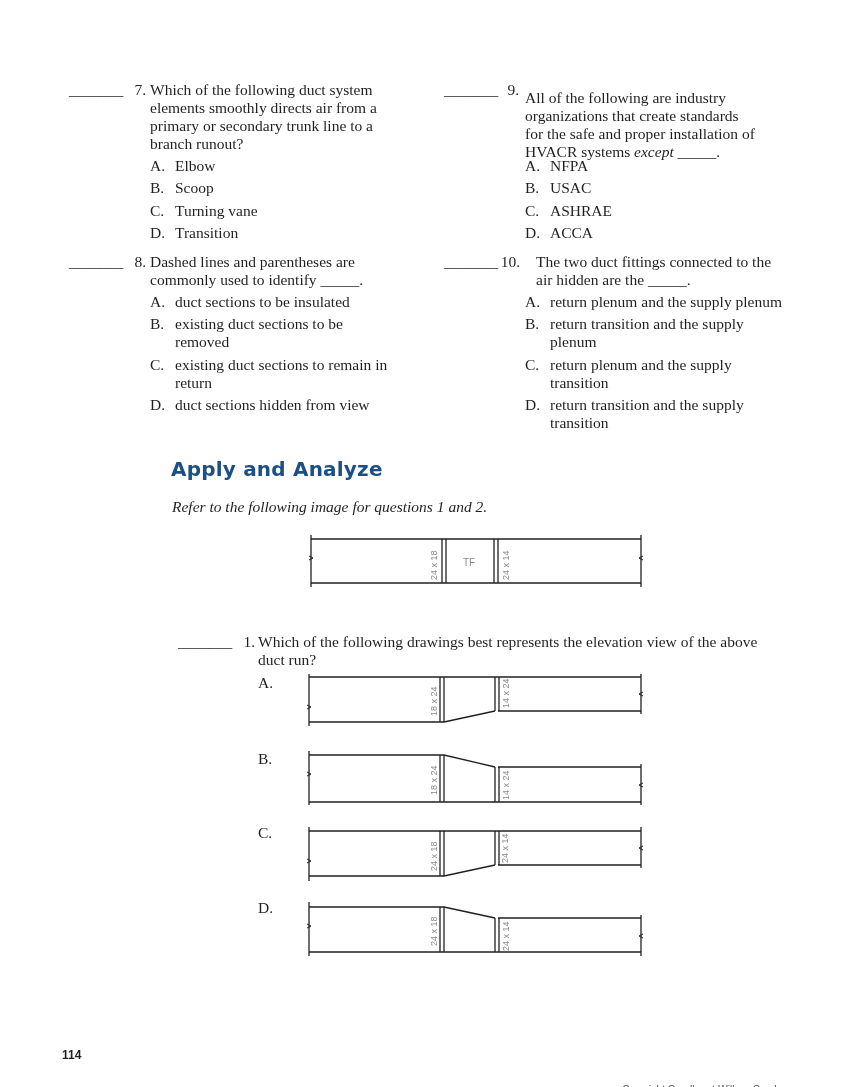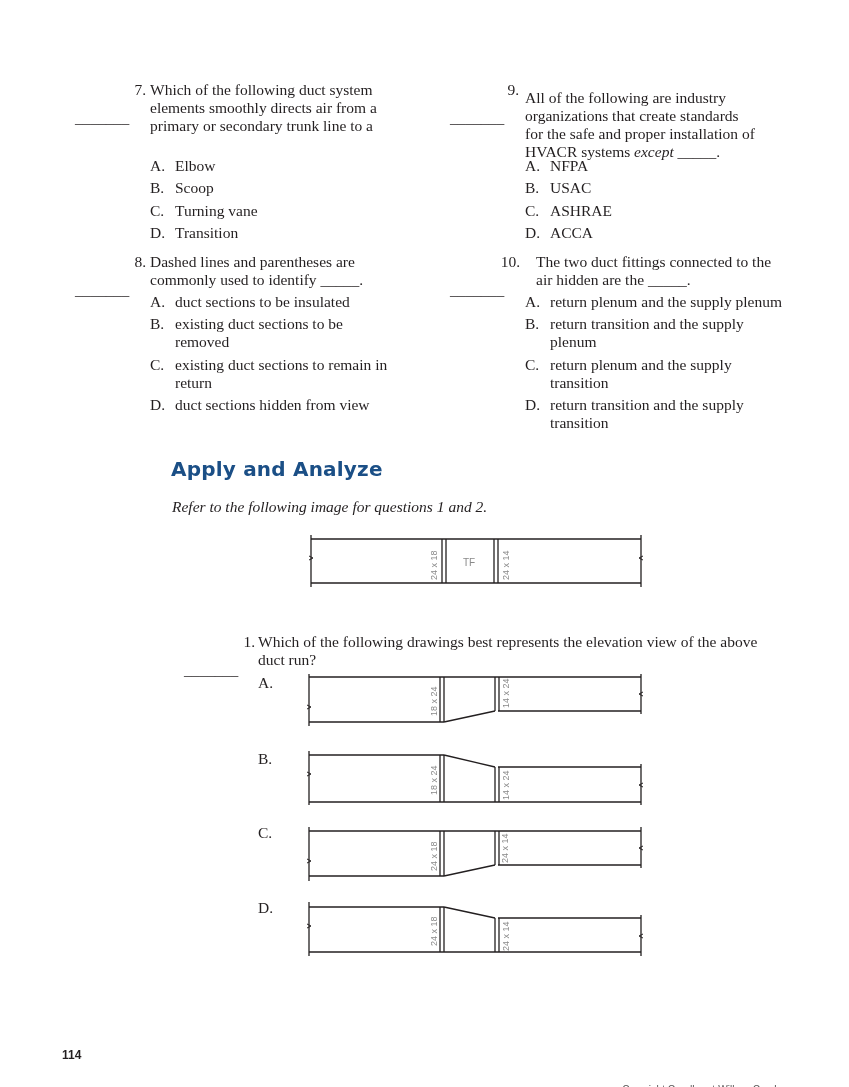--- a/index.html
+++ b/index.html
@@ -1,19 +1,19 @@
 <!DOCTYPE html>
 <html><head>
 <meta charset="utf-8">
 <style>
   html, body { margin:0; padding:0; background:#ffffff; }
   body { width:849px; height:1087px; position:relative; overflow:hidden;
          font-family:"Liberation Serif", "DejaVu Serif", serif; color:#231f20; }
   .q { position:absolute; font-size:15.5px; line-height:18px; }
-  .q .blank { position:absolute; left:13px; top:0;margin-top:28px; }
+  .q .blank { position:absolute; left:7px; top:0; }
   .q .num { position:absolute; top:0; text-align:right; }
   .q .stem { position:absolute; top:0; }
   .q .opts { position:absolute; }
   .opt { position:relative; padding-left:25px; margin-bottom:4.4px; }
   .opt .letter { position:absolute; left:0; top:0; }
   .heading { position:absolute; left:171px; top:457px; font-family:"DejaVu Sans", sans-serif;
              font-size:20px; font-weight:bold; color:#1b4f86; letter-spacing:0.2px; }
   .intro { position:absolute; left:172px; top:498px; font-size:15.5px; font-style:italic; }
   .footer-page { position:absolute; left:62px; top:1039px; font-family:"Liberation Sans", sans-serif;
                  font-size:12px; font-weight:bold;margin-top:9px; }
@@ -26,20 +26,21 @@
 </head>
 <body>
 
 <div class="q" style="left:62px; top:81px; width:360px;">
   <span class="blank">_______</span>
   <span class="num" style="left:62px; width:22px;">7.</span>
   <div class="stem" style="left:88px; width:270px;">
     <div>Which of the following duct system</div>
     <div>elements smoothly directs air from a</div>
     <div>primary or secondary trunk line to a</div>
+    <div>branch runout?</div>
   </div>
   <div class="opts" style="left:88px; top:76px; width:270px;">
     <div class="opt"><span class="letter">A.</span><span>Elbow</span></div>
     <div class="opt"><span class="letter">B.</span><span>Scoop</span></div>
     <div class="opt"><span class="letter">C.</span><span>Turning vane</span></div>
     <div class="opt"><span class="letter">D.</span><span>Transition</span></div>
   </div>
 </div>
 
 <div class="q" style="left:62px; top:253px; width:360px;">

